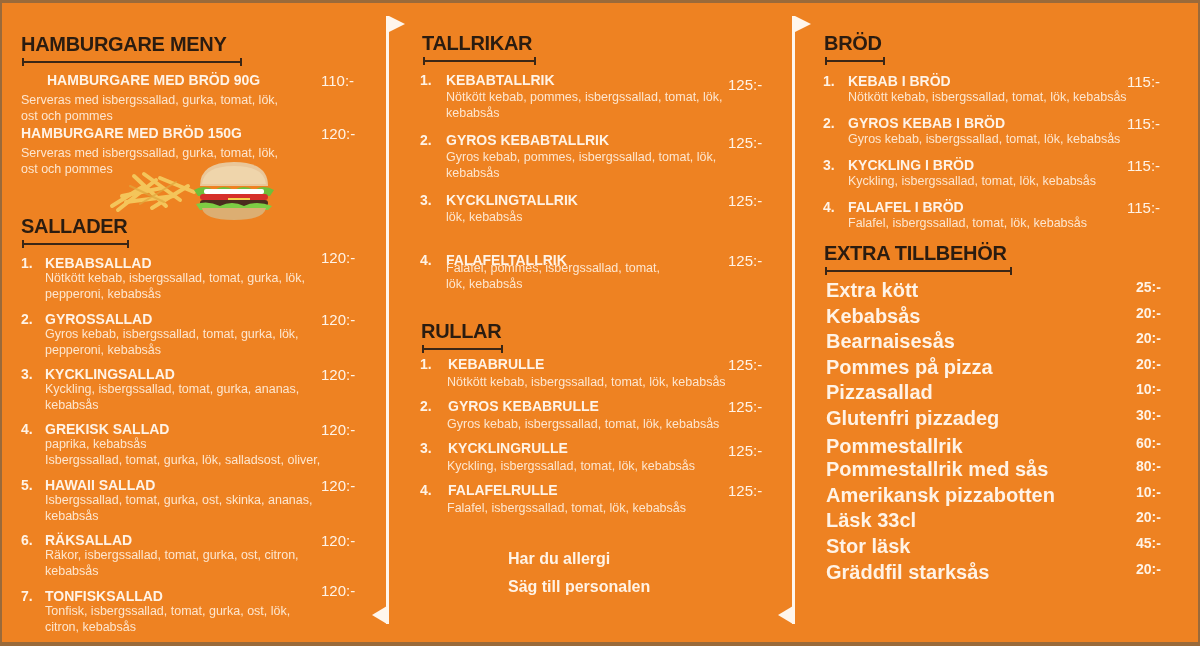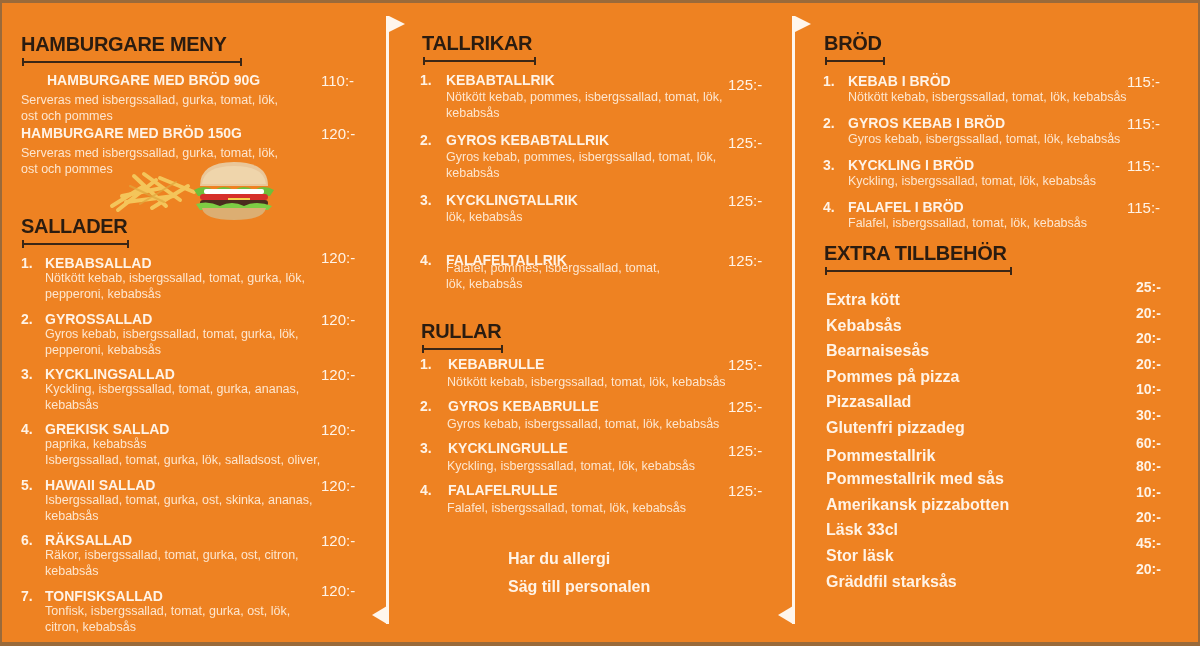--- a/index.html
+++ b/index.html
@@ -34,21 +34,21 @@
   .heading .uline::before { left: 0; }
   .heading .uline::after { right: 0; }
 
   .item { position: absolute; }
   .item .num { position: absolute; left: 0; top: 0; font-weight: bold; font-size: 14px; color: #fff3e6; }
   .item .name { position: absolute; top: 0; font-weight: bold; font-size: 14px; color: #fff3e6; white-space: nowrap; }
   .item .price { position: absolute; top: 0; font-size: 15px; color: #fff3e6; white-space: nowrap; }
   .item .desc { position: absolute; font-size: 12.5px; line-height: 16px; color: #fde6cf; }
 
   .extra { position: absolute; left: 826px; width: 340px; height: 20px; }
-  .extra .name { position: absolute; left: 0; top: 0; font-weight: bold; font-size: 16px; color: #fff3e6; white-space: nowrap; margin-top: 12px; }
+  .extra .name { position: absolute; left: 0; top: 0; font-weight: bold; font-size: 20px; color: #fff3e6; white-space: nowrap; }
   .extra .price { position: absolute; left: 310px; top: 0; font-weight: bold; font-size: 14px; color: #fff3e6; }
 
   .allergy { position: absolute; left: 508px; font-weight: bold; font-size: 16px; color: #fff3e6; }
 
   .food { position: absolute; left: 104px; top: 156px; width: 170px; height: 66px; }
 </style>
 </head>
 <body>
 
 <div class="board"></div>

